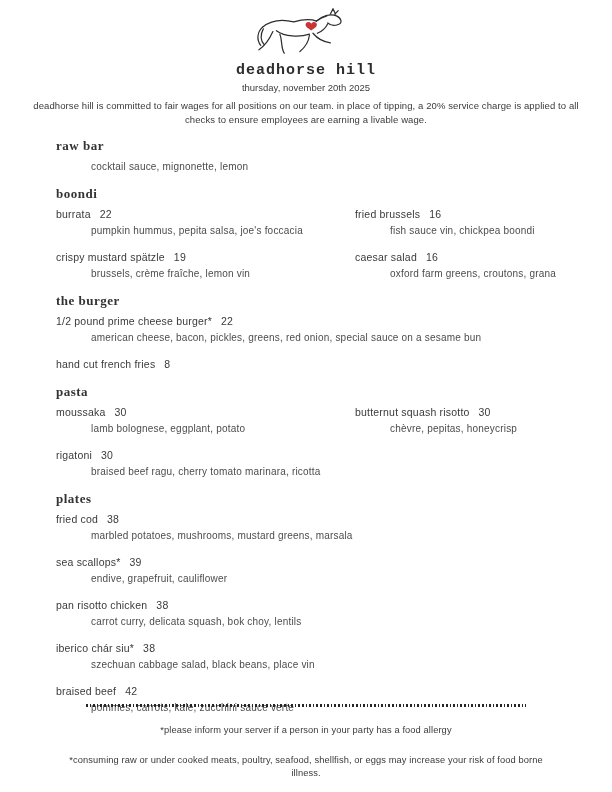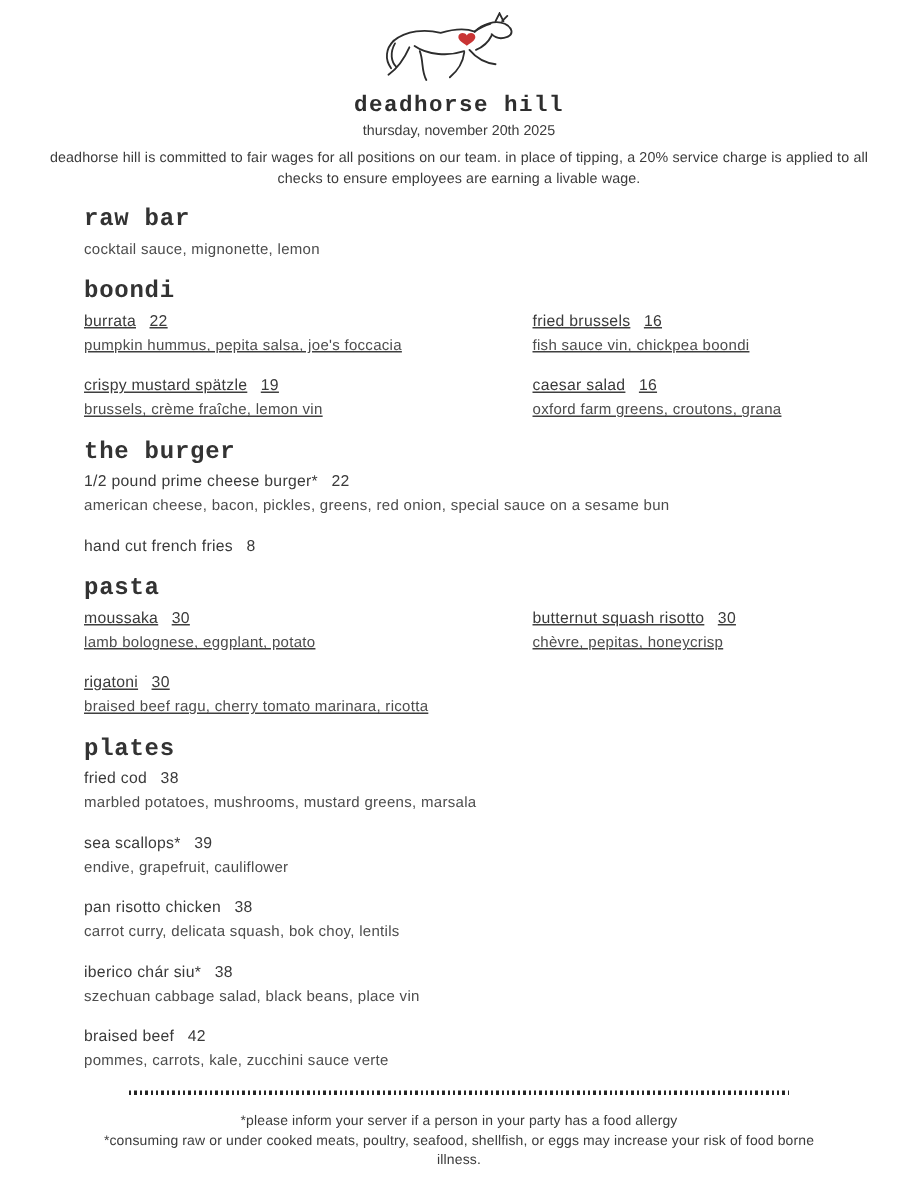--- a/index.html
+++ b/index.html
@@ -16,38 +16,38 @@
     font-size:15px; letter-spacing:1px; color:#2e2e2e; line-height:18px;
   }
   .date { font-size:9.5px; line-height:12px; margin-top:2px; color:#3c3c3c; }
   .intro {
     font-size:9.5px; line-height:14px; margin:5px auto 0; max-width:552px;
     color:#3a3a3a; letter-spacing:0.1px;
   }
   
   main { padding:12px 36px 0; }
   .sec-title {
-    font-family:Liberation Mono, monospace; font-weight:700;
-    font-size:16px; line-height:14px; letter-spacing:0.5px;
+    font-family:Liberation Serif, serif; font-weight:700;
+    font-size:13px; line-height:14px; letter-spacing:0.5px;
     color:#333333; margin:0 0 7px 0;
   }
   .item { margin:0 0 14px 0; }
   .iname { font-size:10.5px; line-height:13px; letter-spacing:0.2px; color:#3a3a3a; }
   .price { margin-left:9px; }
-  .idesc { font-size:10px; line-height:13px; margin-top:3px; letter-spacing:0.2px; color:#4c4c4c; }
-  .row { display:flex;text-decoration:underline; }
+  .idesc { font-size:10px; line-height:13px; margin-top:3px; letter-spacing:0.2px; color:#4c4c4c;margin-left:35px; }
+  .row { display:flex; }
   .col-l { width:299px; padding-right:14px; box-sizing:border-box; }
   .col-r { flex:1; }
   
   footer { position:absolute; left:36px; right:36px; bottom:12px; text-align:center; }
   .rule {
     height:3px; margin:0 30px 11px 30px;
     background:repeating-linear-gradient(to right, #252525 0 1.6px, transparent 1.6px 3.6px);
   }
-  .note { font-size:9.3px; line-height:13px; color:#3a3a3a; letter-spacing:0.1px; }
+  .note { font-size:9.3px; line-height:13px; color:#3a3a3a; letter-spacing:0.1px;margin-top:17px; }
 </style>
 </head>
 <body>
 
 <div class="page">
 
   <header>
     <svg class="logo" viewBox="0 0 120 62" aria-hidden="true">
       <g fill="none" stroke="#2d2d2d" stroke-width="1.4" stroke-linecap="round">
         <path d="M10 22 C4 28 3 36 8 43"></path>

